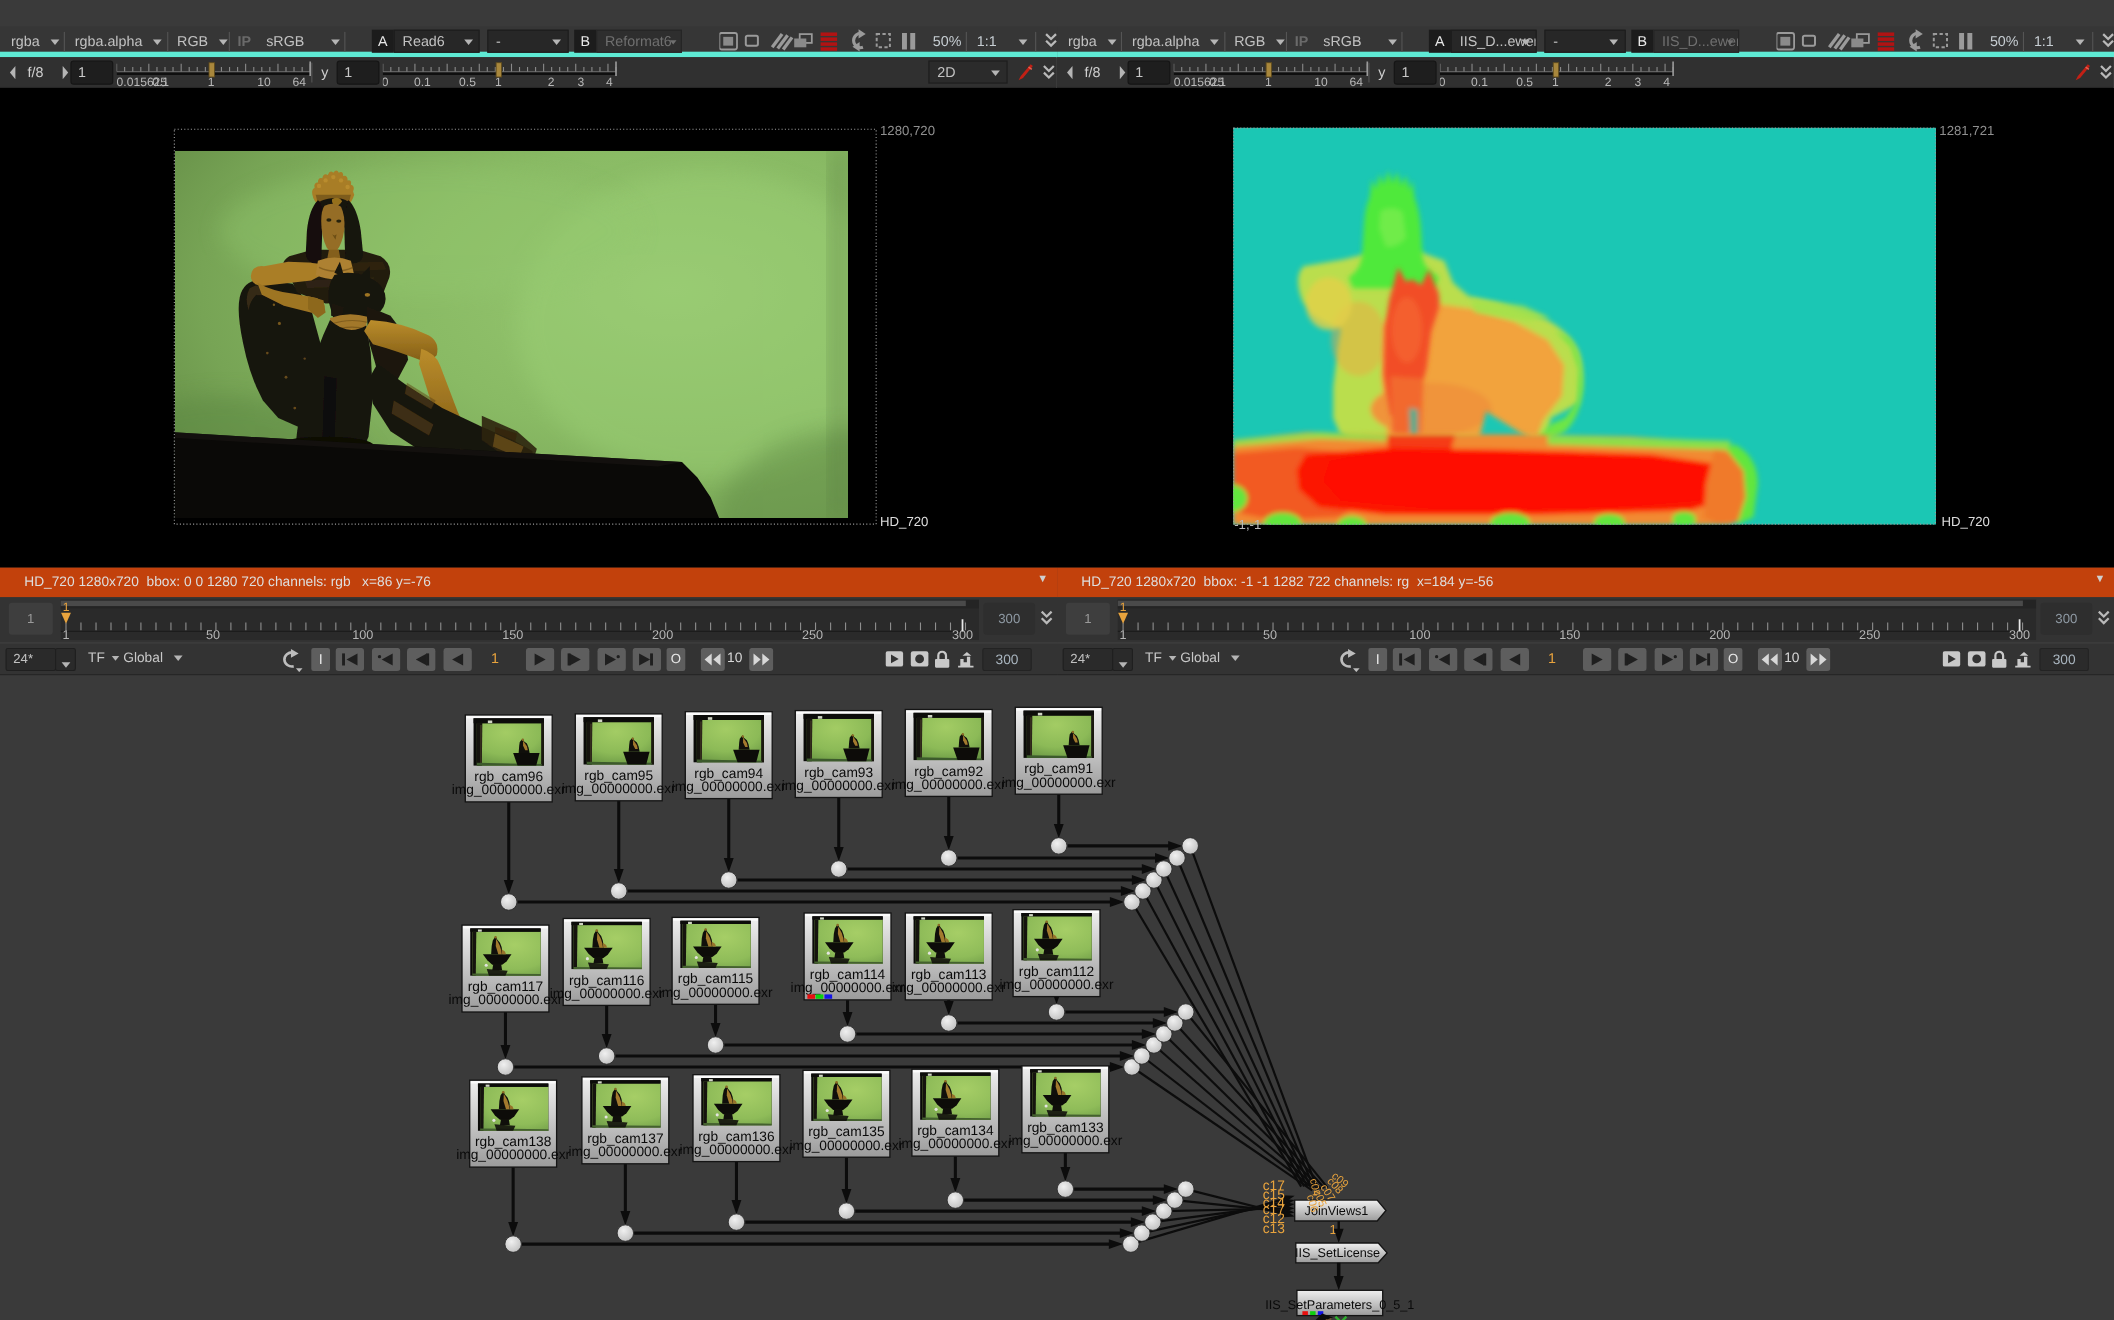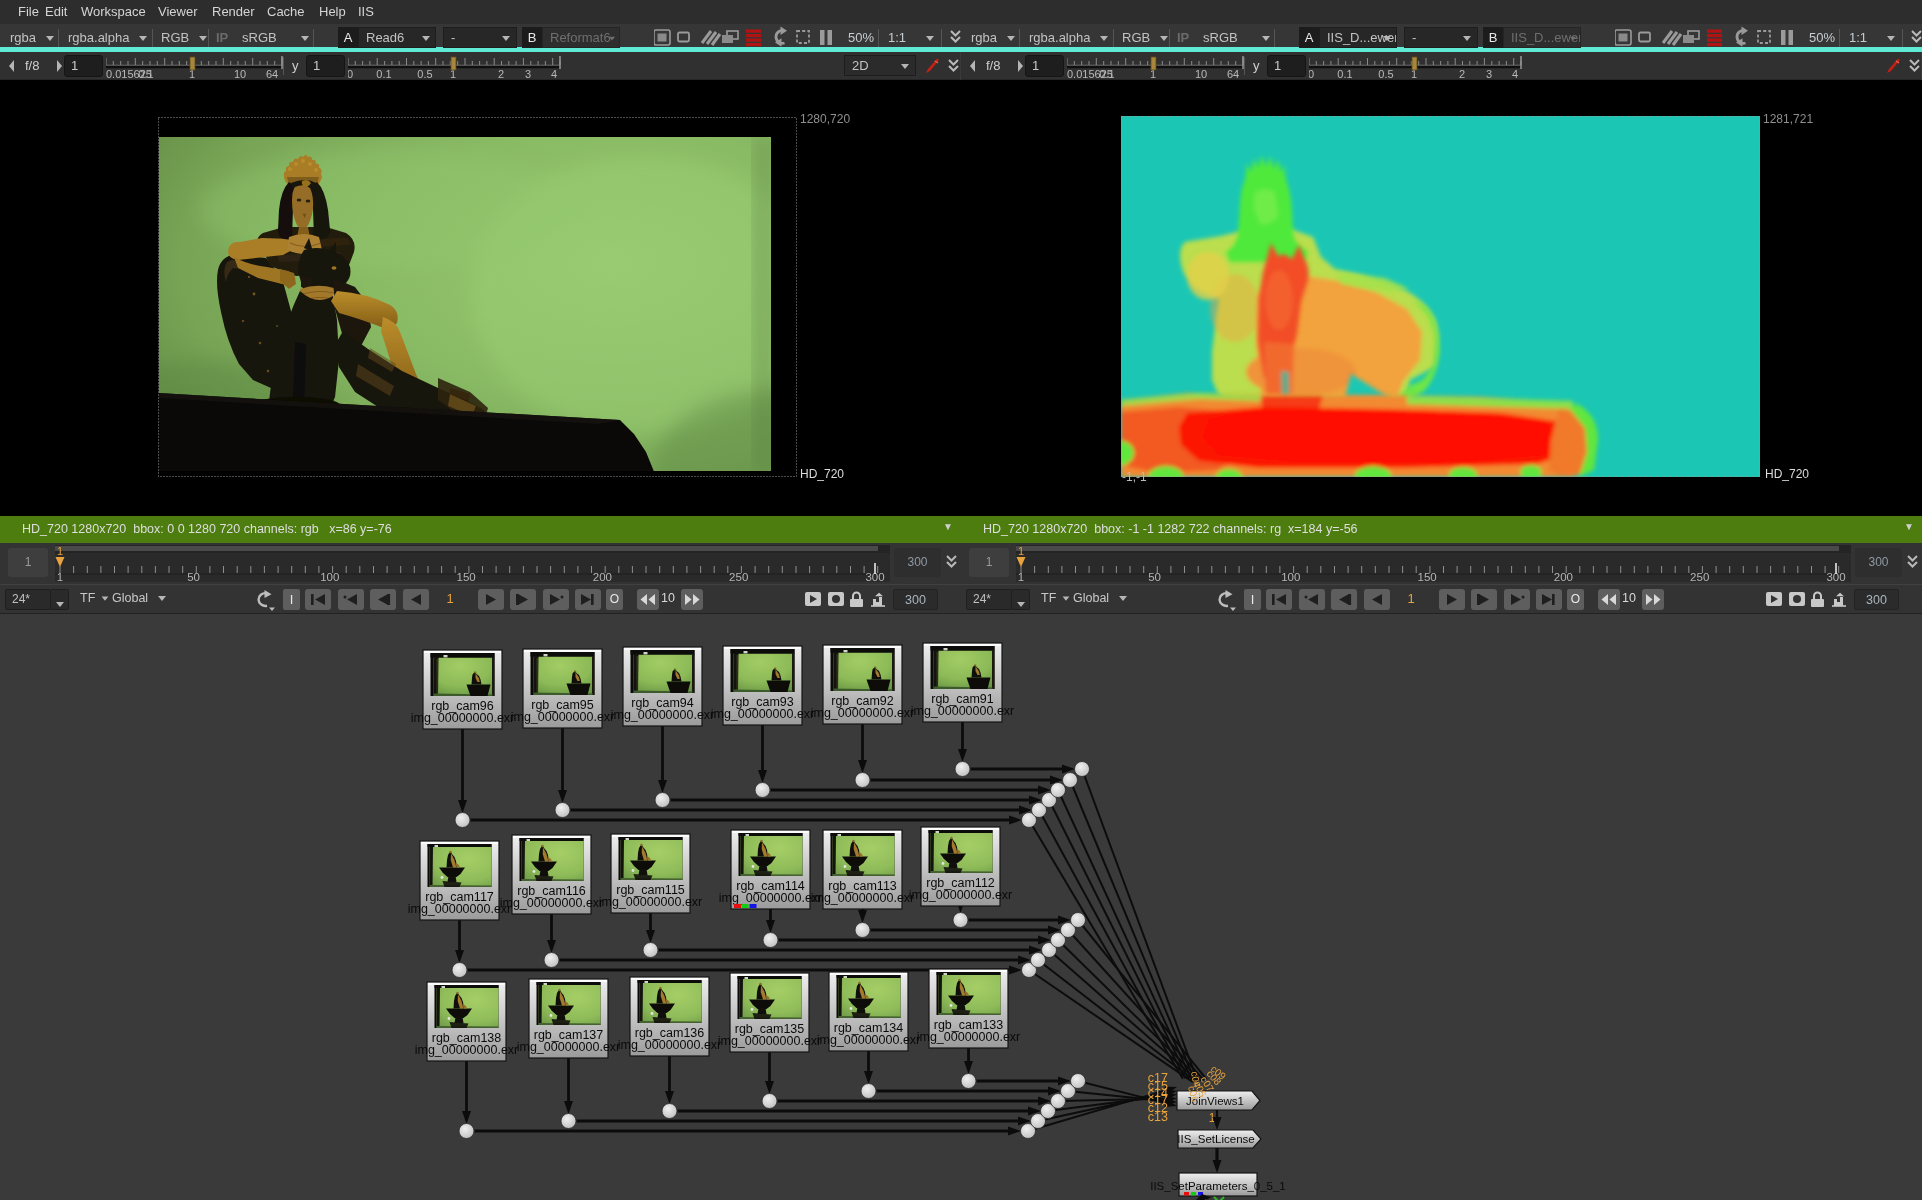--- a/index.html
+++ b/index.html
@@ -7,38 +7,28 @@
 #menubar{left:0;top:0;width:1922px;height:24px;background:#2d2d2d;color:#d4d4d4;font-size:13px}
 #menubar span{position:absolute;top:4px}
 .tb1{width:961px;height:28px;top:24px;background:#363636;color:#c2c2c2;font-size:13px;border-bottom:5px solid #5eead4}
 .tb2{width:960px;height:28px;top:52px;background:#303030;color:#bdbdbd;font-size:13px;border-bottom:1px solid #262626}
 .sep{position:absolute;width:1px;height:18px;top:5px;background:#555}
 .dd{position:absolute;top:6px}
 .caret{display:inline-block;width:0;height:0;border-left:4px solid transparent;border-right:4px solid transparent;border-top:5px solid #b5b5b5;vertical-align:middle;margin-left:7px}
 .abox{position:absolute;top:3px;width:20px;height:21px;background:#1c1c1c;color:#e8e8e8;text-align:center;line-height:21px;font-size:13px}
 .rdd{position:absolute;top:3px;height:21px;background:#272727;border:1px solid #1d1d1d;color:#c2c2c2;font-size:13px;line-height:19px;padding-left:7px}
 .vc{top:80px;width:961px;height:436px;background:#000}
-.infobar{top:516px;width:961px;height:27px;background:#4d7c0f;color:#dedede;font-size:12.5px}
+.infobar{top:516px;width:961px;height:27px;background:#c2410c;color:#dedede;font-size:12.5px}
 .tl{top:543px;width:961px;height:41px;background:#333}
 .tlbox{position:absolute;width:40px;height:29px;background:#3e3e3e;color:#9a9a9a;font-size:12px;text-align:center;line-height:29px;top:5px;border-radius:3px}
 .tr{top:584px;width:961px;height:30px;background:#333;border-top:1px solid #414141;border-bottom:1px solid #222}
 .combo{position:absolute;top:4px;height:21px;background:#2a2a2a;border:1px solid #1f1f1f;color:#c0c0c0;font-size:12px;line-height:19px;padding-left:6px;border-radius:2px}
 #graph{top:614px;left:0;width:1922px;height:586px;background:#3a3a3a}
 </style></head><body>
 <div id="page">
-<div class="abs" id="menubar">
-      <span style="left:18px">File</span>
-      <span style="left:45px">Edit</span>
-      <span style="left:81px">Workspace</span>
-      <span style="left:158px">Viewer</span>
-      <span style="left:212px">Render</span>
-      <span style="left:267px">Cache</span>
-      <span style="left:319px">Help</span>
-      <span style="left:358px">IIS</span>
-    </div>
 <div class="abs tb1" style="left:0px">
       <span class="dd" style="left:10px">rgba<span class="caret" style="margin-left:10px"></span></span>
       <span class="sep" style="left:58px"></span>
       <span class="dd" style="left:68px">rgba.alpha<span class="caret" style="margin-left:10px"></span></span>
       <span class="sep" style="left:152px"></span>
       <span class="dd" style="left:161px">RGB<span class="caret" style="margin-left:10px"></span></span>
       <span class="sep" style="left:208px"></span>
       <span class="dd" style="left:216px;color:#6a6a6a;font-weight:bold">IP</span>
       <span class="dd" style="left:242px">sRGB<span class="caret" style="margin-left:24px"></span></span>
       <span class="sep" style="left:313px"></span>

